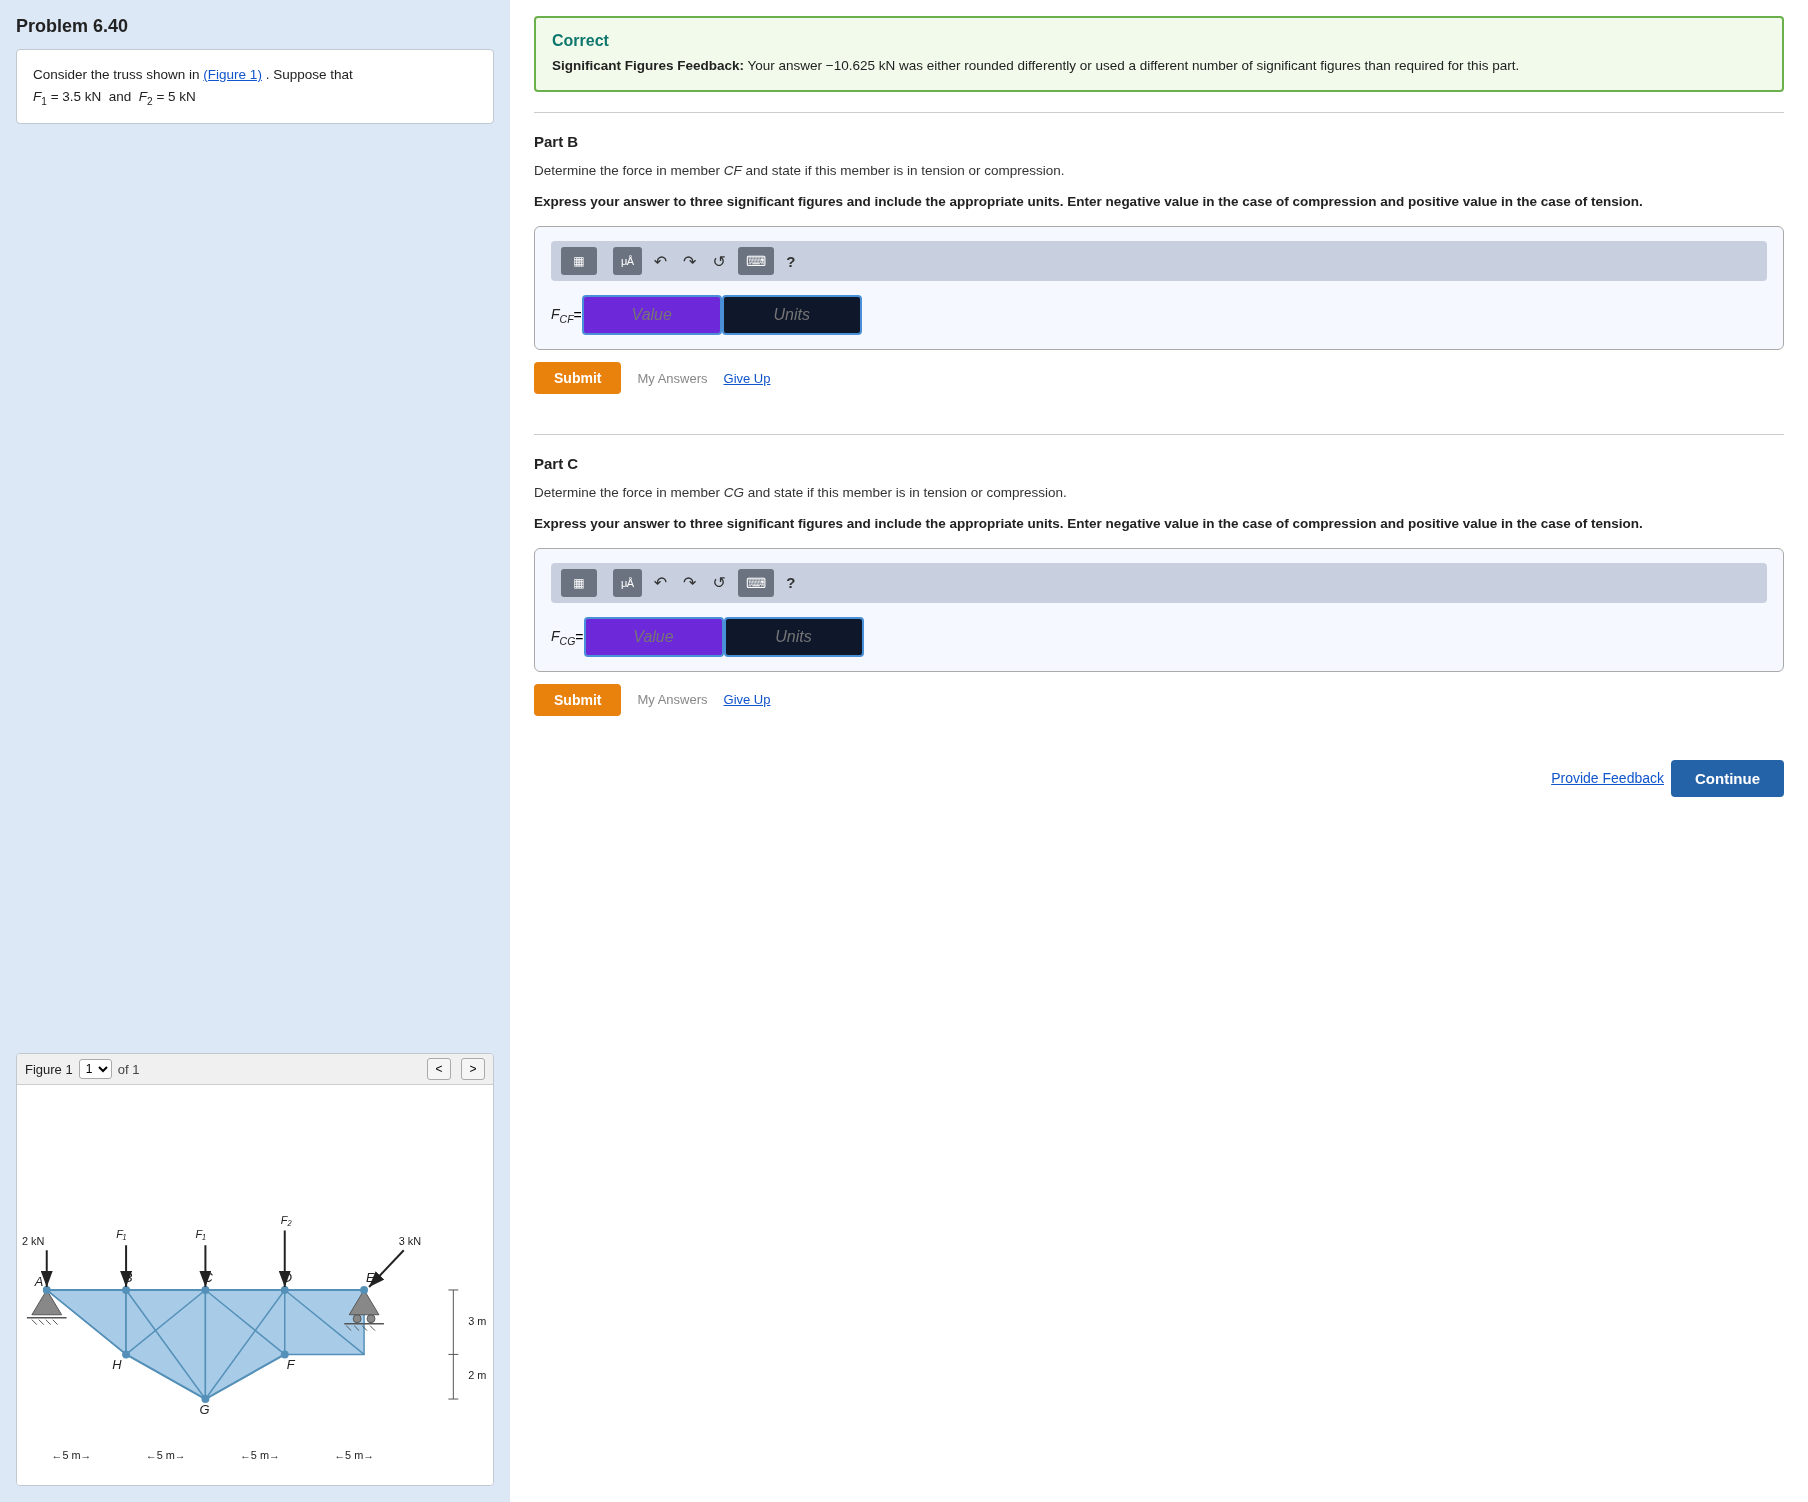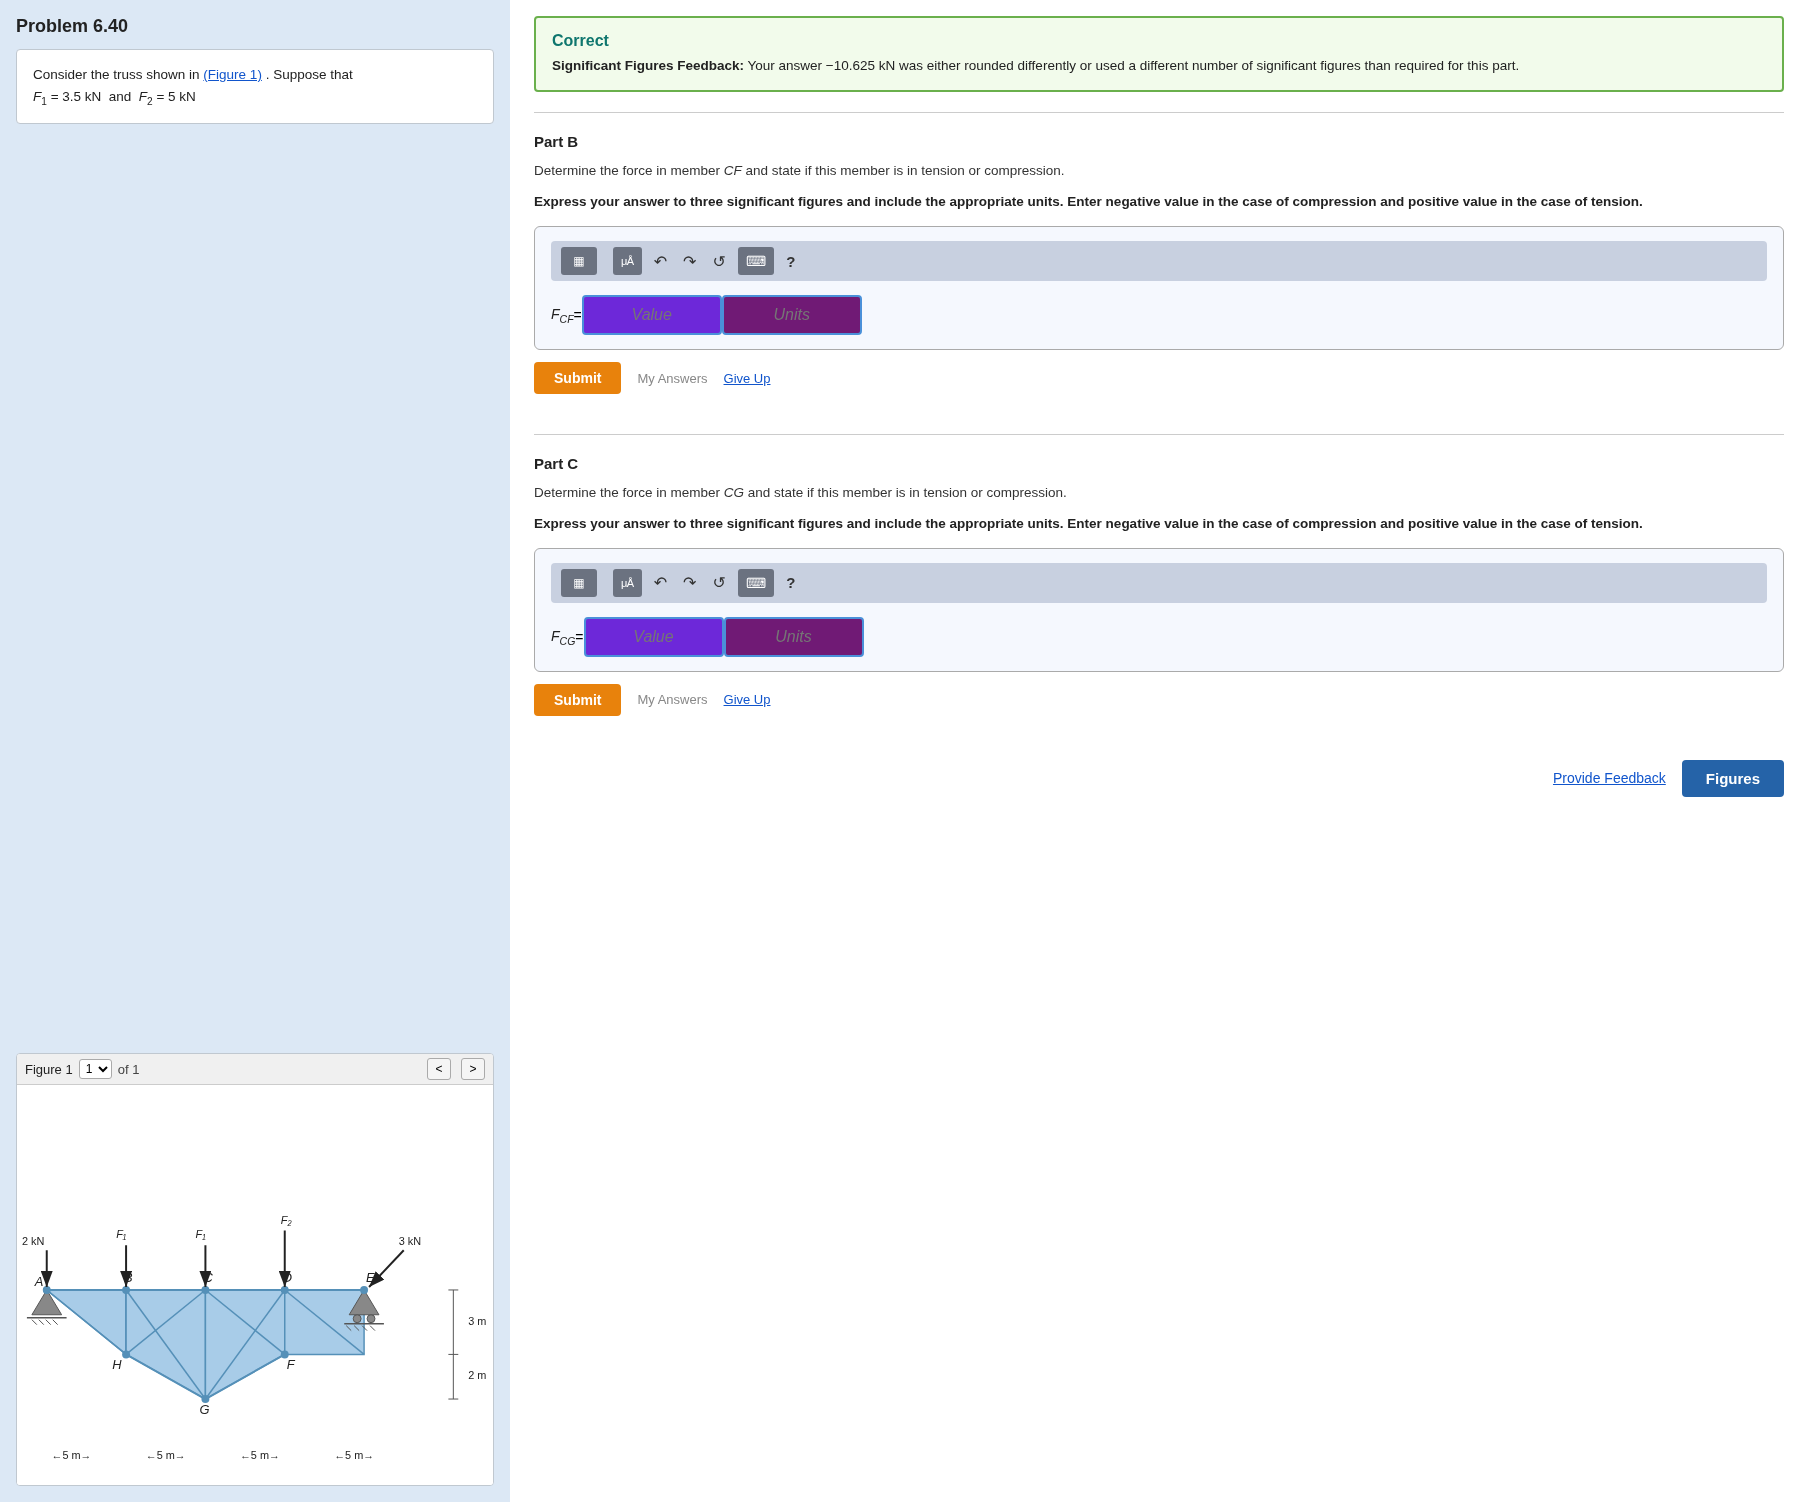--- a/index.html
+++ b/index.html
@@ -261,21 +261,21 @@
 
     .units-input {
       border: 2px solid #4a90d9;
       border-radius: 4px;
       width: 140px;
       height: 40px;
       font-style: italic;
       font-size: 16px;
       color: #aaa;
       text-align: center;
-      background: #701a75;
+      background: #0f172a;
       outline: none;
     }
 
     
     .submit-row {
       display: flex;
       align-items: center;
       gap: 16px;
       margin-top: 4px;
     }
@@ -303,21 +303,21 @@
       font-size: 13px;
       text-decoration: underline;
       cursor: pointer;
     }
 
     
     .footer {
       display: flex;
       justify-content: flex-end;
       align-items: center;
-      gap: 16px;
+      gap: 7px;
       padding: 16px 24px;
       margin-top: 8px;
     }
 
     .provide-feedback-link {
       color: #1155cc;
       font-size: 14px;
       text-decoration: underline;
       cursor: pointer;
     }
@@ -566,16 +566,16 @@
 
     <div class="submit-row">
       <button class="submit-btn">Submit</button>
       <span class="my-answers-link">My Answers</span>
       <a class="give-up-link" href="#">Give Up</a>
     </div>
   </div>
 
   <div class="footer">
     <a class="provide-feedback-link" href="#">Provide Feedback</a>
-    <button class="continue-btn">Figures</button>
+    <button class="continue-btn">Continue</button>
   </div>
 
 </div>
 
 </body></html>

